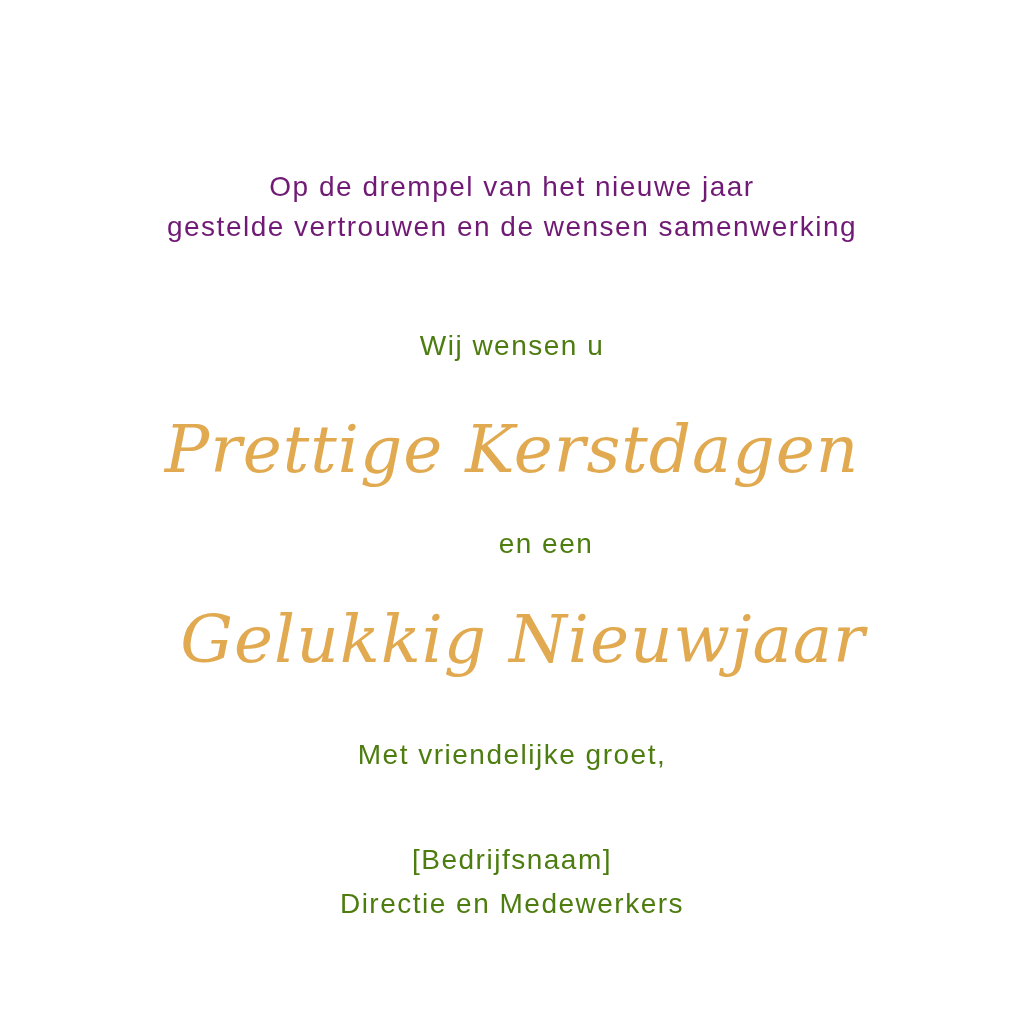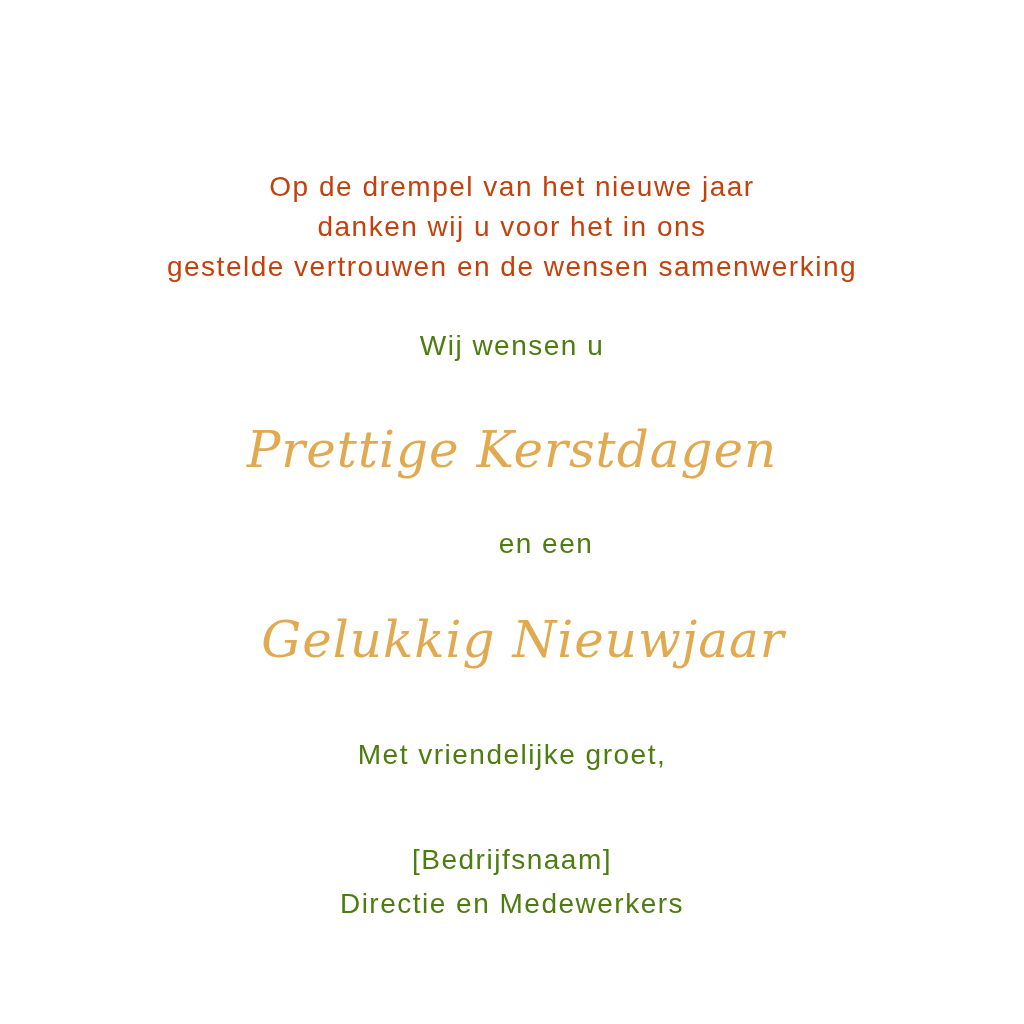--- a/index.html
+++ b/index.html
@@ -28,56 +28,55 @@
     white-space: nowrap;
   }
   .intro-block {
     position: absolute;
     top: 167px;
     left: 0;
     width: 100%;
     text-align: center;
   }
   .intro-block .intro-line {
-    color: #c2410c;
+    color: #701a75;
     font-size: 28px;
     line-height: 40px;
     letter-spacing: 1.5px;
     white-space: nowrap;
   }
   .script-line {
     position: absolute;
     left: 0;
     width: 100%;
     text-align: center;
     font-family: "DejaVu Serif", serif;
     font-style: italic;
     font-weight: 400;
     color: #e1aa50;
-    font-size: 50px;
+    font-size: 66px;
     line-height: 100px;
     letter-spacing: 1px;
     white-space: nowrap;
   }
   .pos-wish      { top: 326px; }
   .pos-script1   { top: 400px; }
   .pos-connector { top: 524px; padding-left: 34px; }
   .pos-script2   { top: 590px; margin-left: 11px; }
   .pos-closing   { top: 735px; }
   .pos-company   { top: 840px; }
   .pos-signature { top: 884px; }
 </style>
 </head>
 <body>
 
 <div class="card">
 
   <div class="intro-block">
     <div class="intro-line">Op de drempel van het nieuwe jaar</div>
-    <div class="intro-line">danken wij u voor het in ons</div>
     <div class="intro-line">gestelde vertrouwen en de wensen samenwerking</div>
   </div>
 
   <div class="line pos-wish">Wij wensen u</div>
 
   <div class="script-line pos-script1">Prettige Kerstdagen</div>
 
   <div class="line pos-connector">en een</div>
 
   <div class="script-line pos-script2">Gelukkig Nieuwjaar</div>

